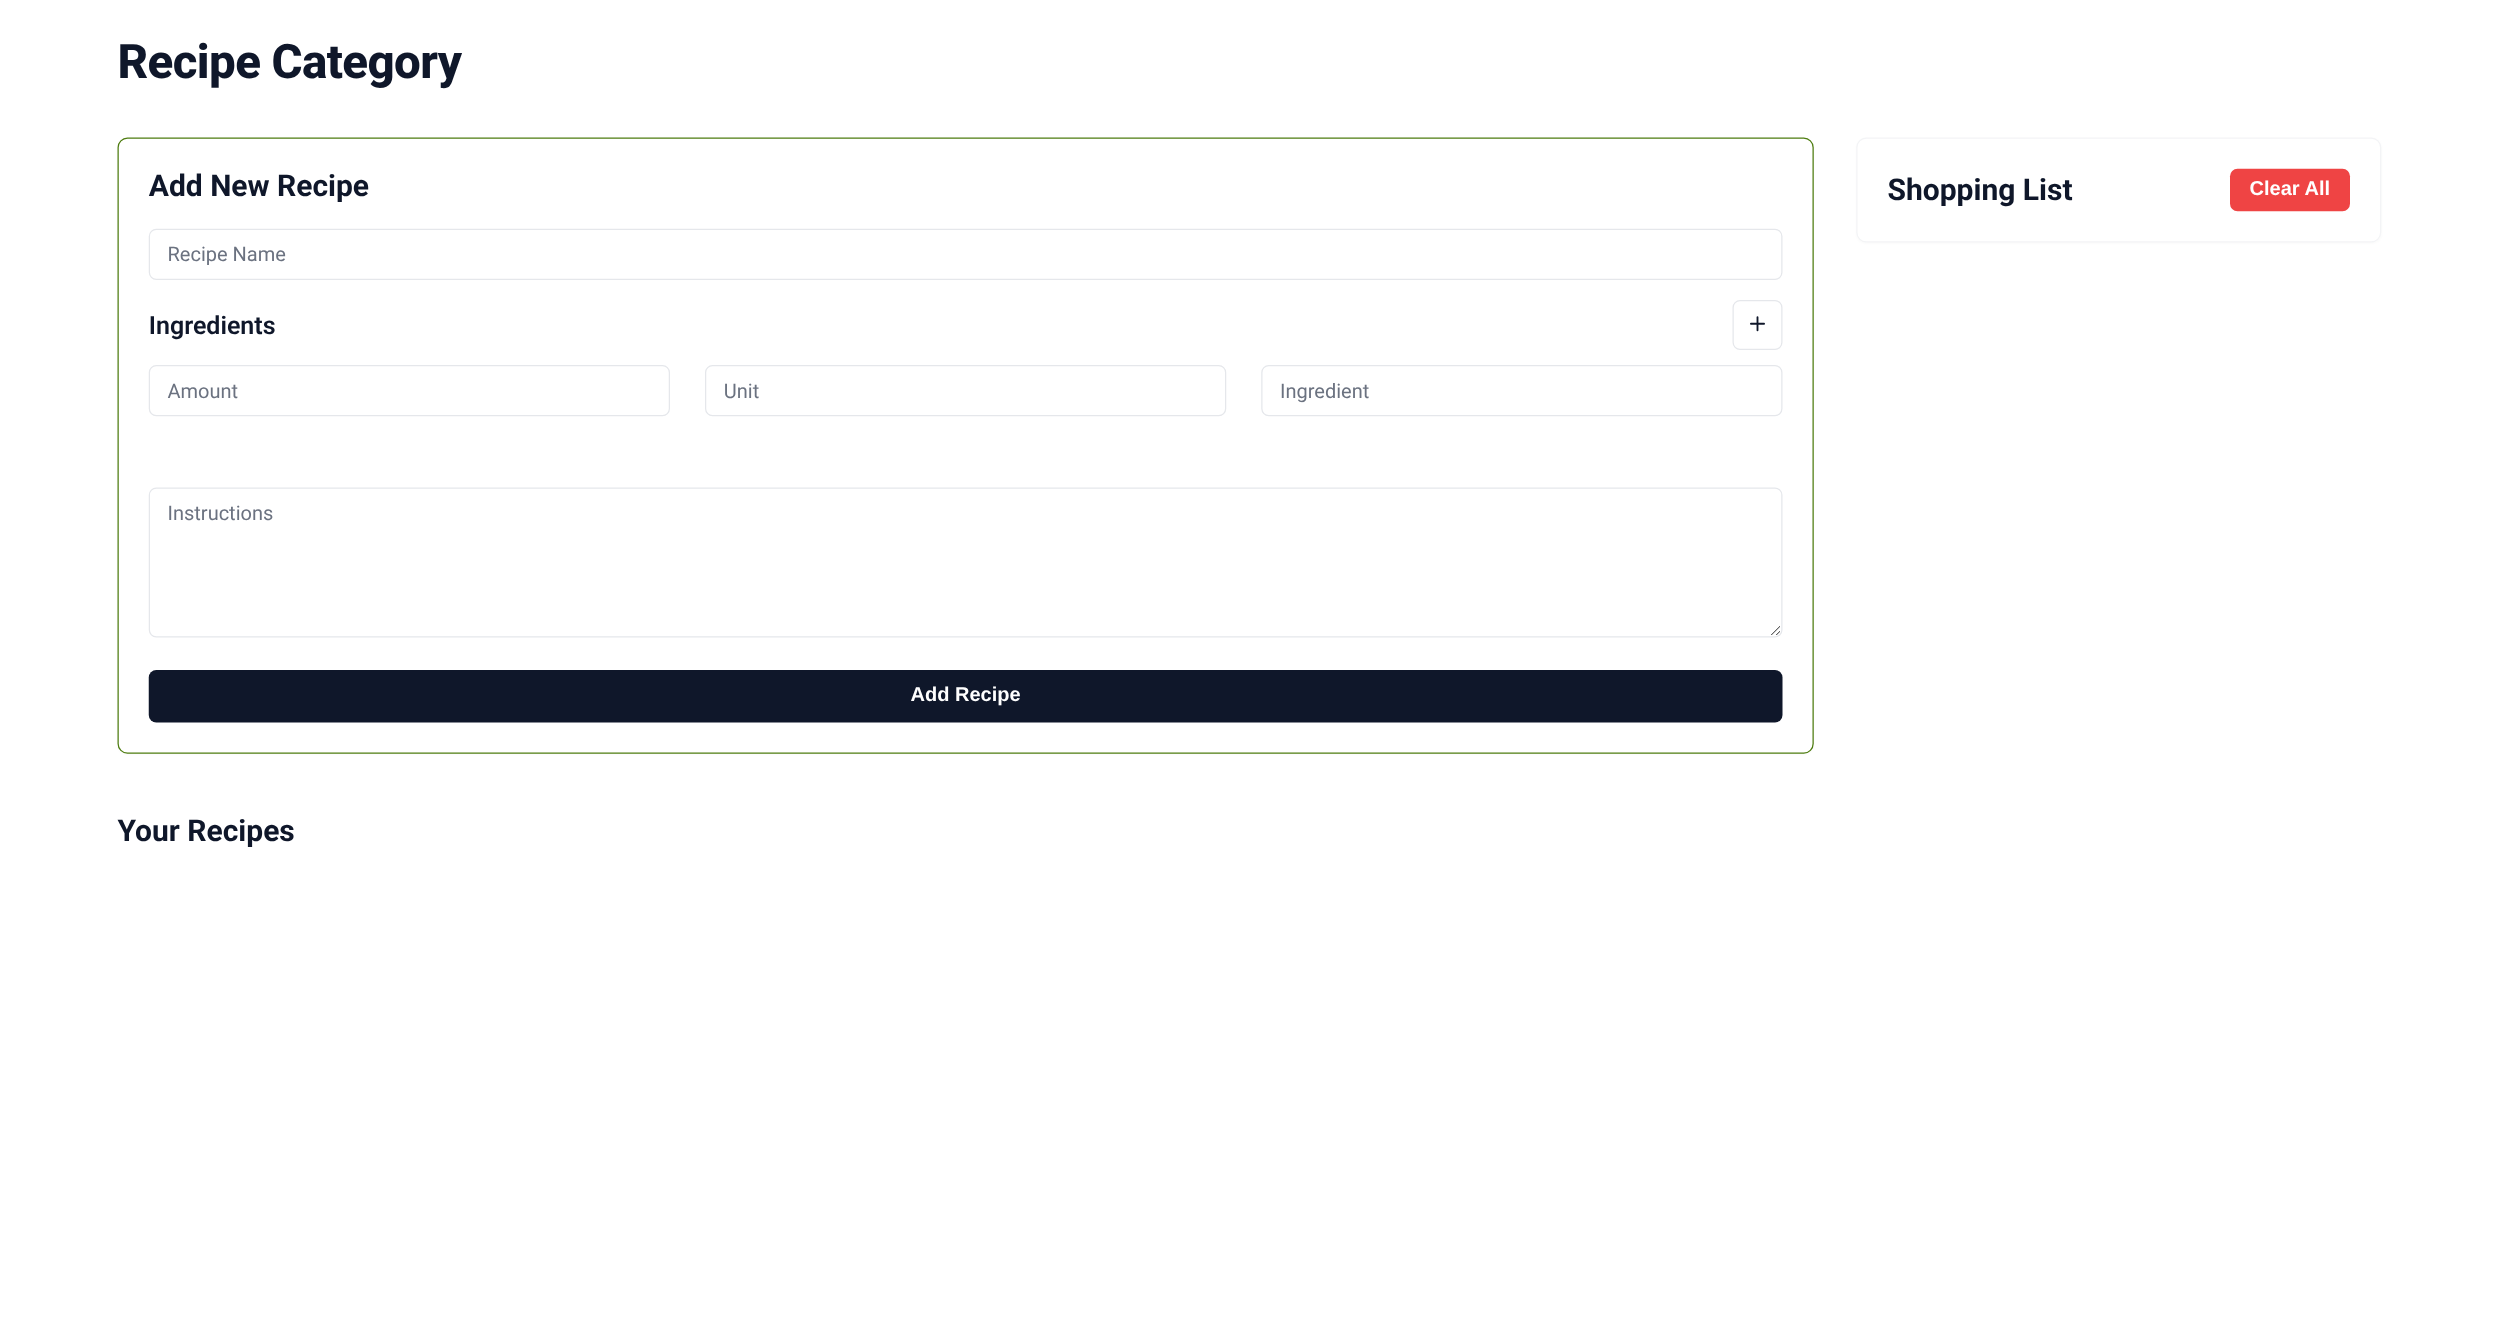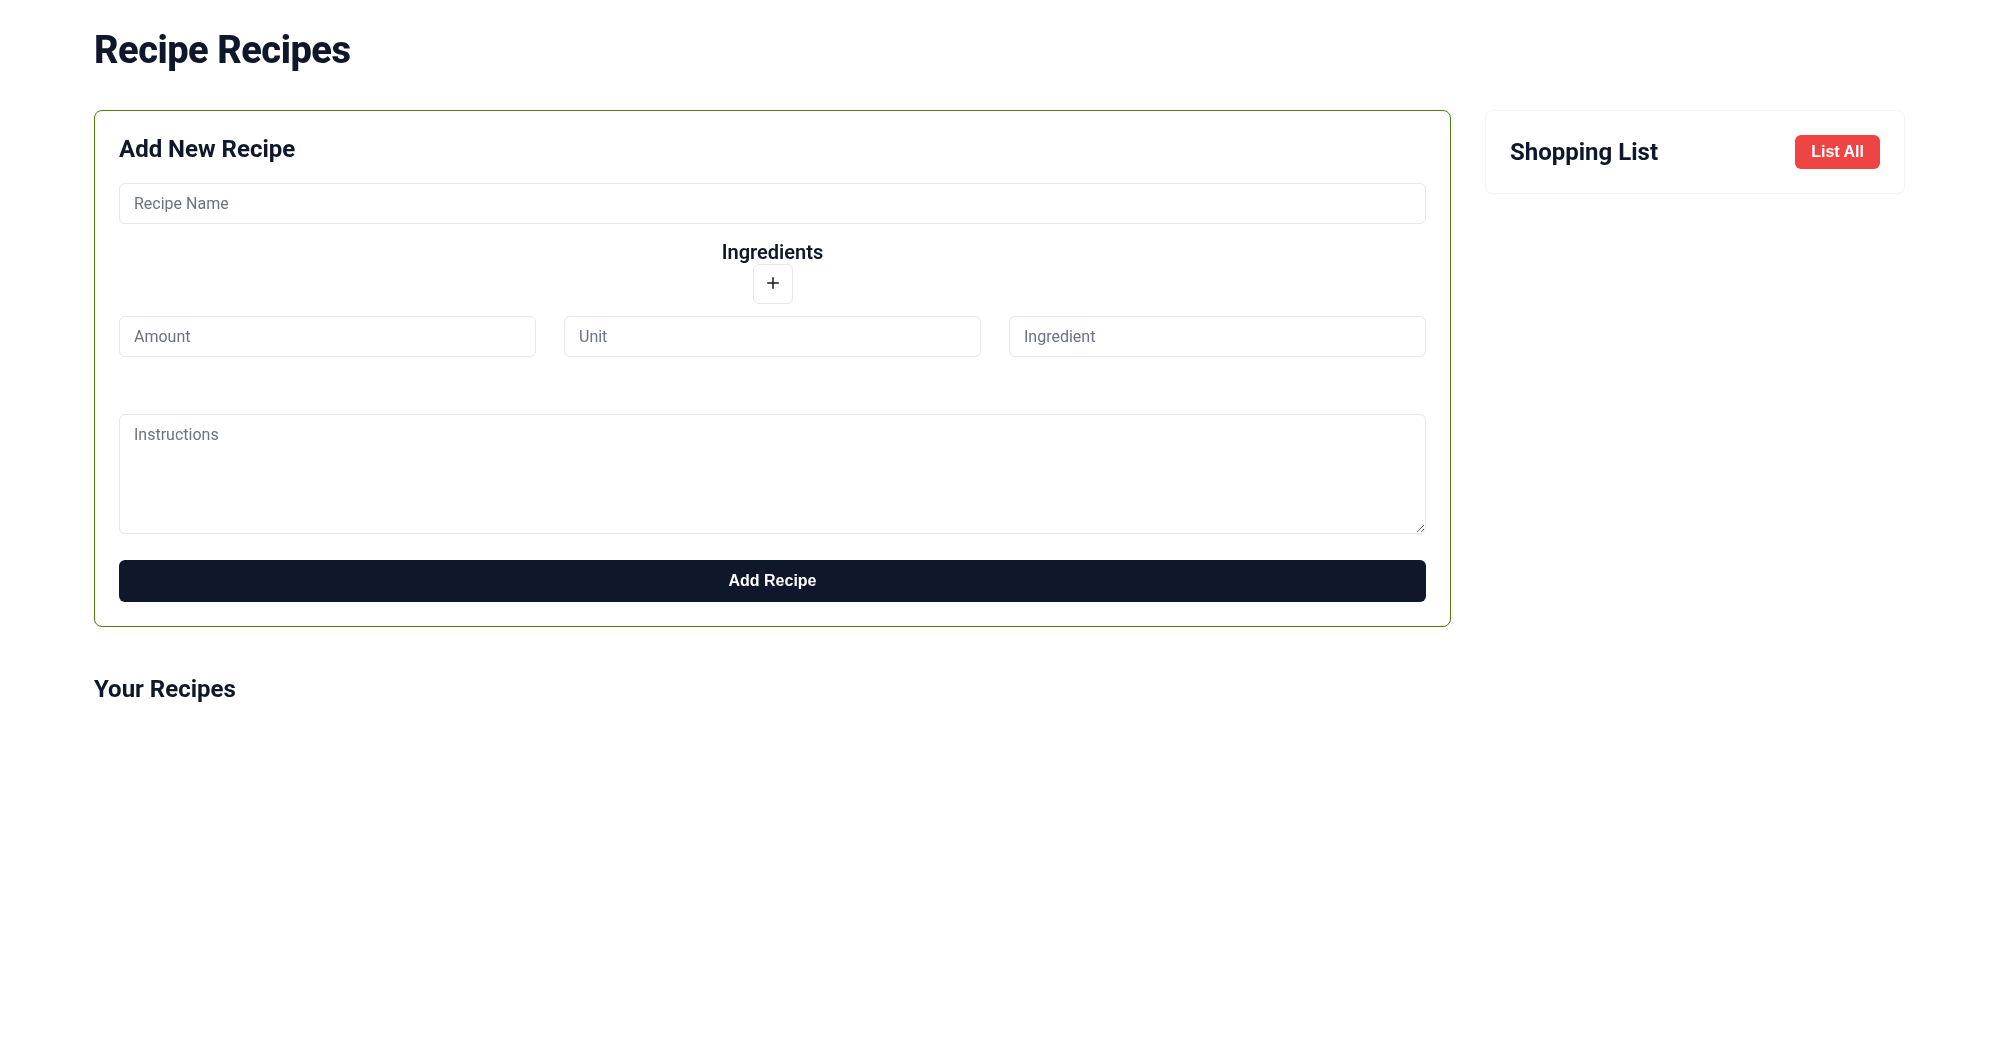--- a/index.html
+++ b/index.html
@@ -72,21 +72,20 @@
       resize: vertical;
       margin-top: 41px;
     }
 
     .ingredients-header {
       display: flex;
       align-items: center;
       justify-content: space-between;
       margin-top: 16px;
       margin-bottom: 12px;
-      flex-direction: column;
     }
 
     .ingredients-title {
       font-size: 20px;
       font-weight: 600;
       color: #0f172a;
     }
 
     .icon-btn {
       width: 40px;
@@ -162,21 +161,21 @@
       border-radius: 6px;
       padding: 8px 16px;
       font-size: 16px;
       font-weight: 600;
       cursor: pointer;
     }
   </style>
 </head>
 <body>
 
-<h1 class="page-title">Recipe Recipes</h1>
+<h1 class="page-title">Recipe Category</h1>
 
 <div class="layout">
 
   <div>
 
     <div class="card">
       <h2 class="card-title">Add New Recipe</h2>
 
       <div class="form-stack">
         <input class="input" type="text" placeholder="Recipe Name" value="" style="">
@@ -206,18 +205,18 @@
     </div>
 
     <h2 class="your-recipes-title">Your Recipes</h2>
 
   </div>
 
   <div>
     <div class="sidebar-card">
       <div class="sidebar-header">
         <div class="sidebar-title">Shopping List</div>
-        <button class="clear-btn">List All</button>
+        <button class="clear-btn">Clear All</button>
       </div>
     </div>
   </div>
 
 </div>
 
 </body></html>

